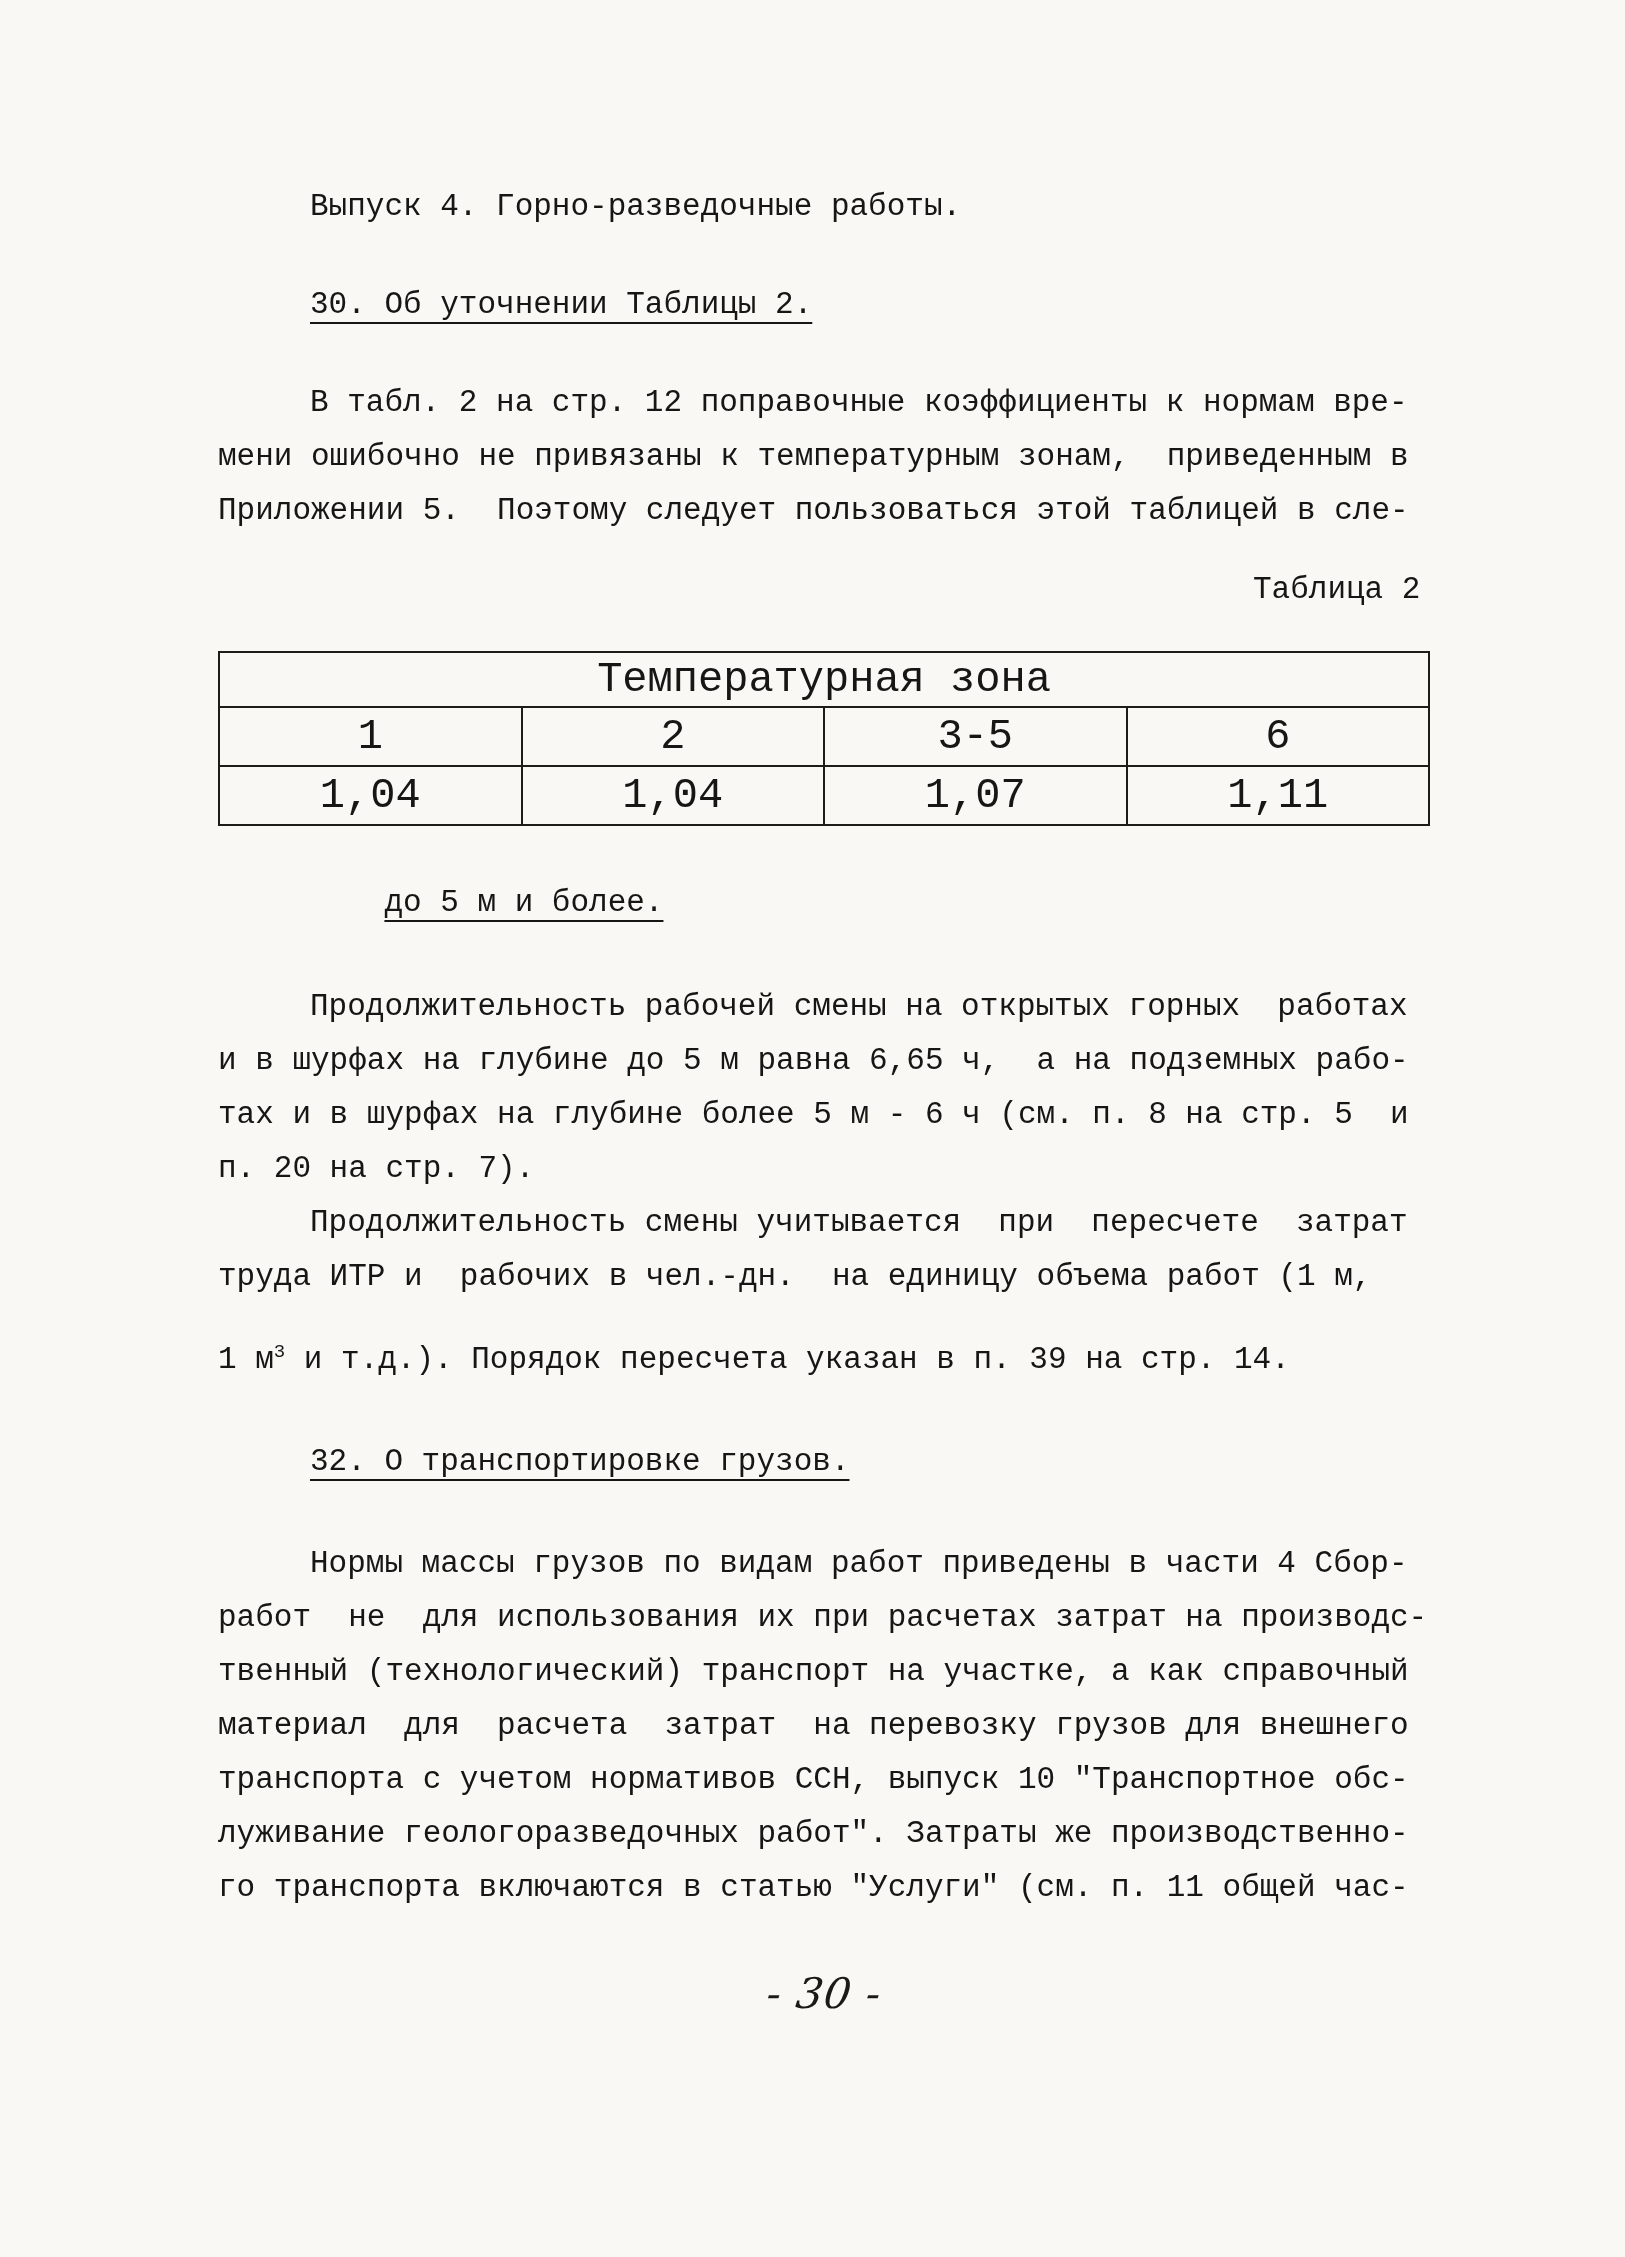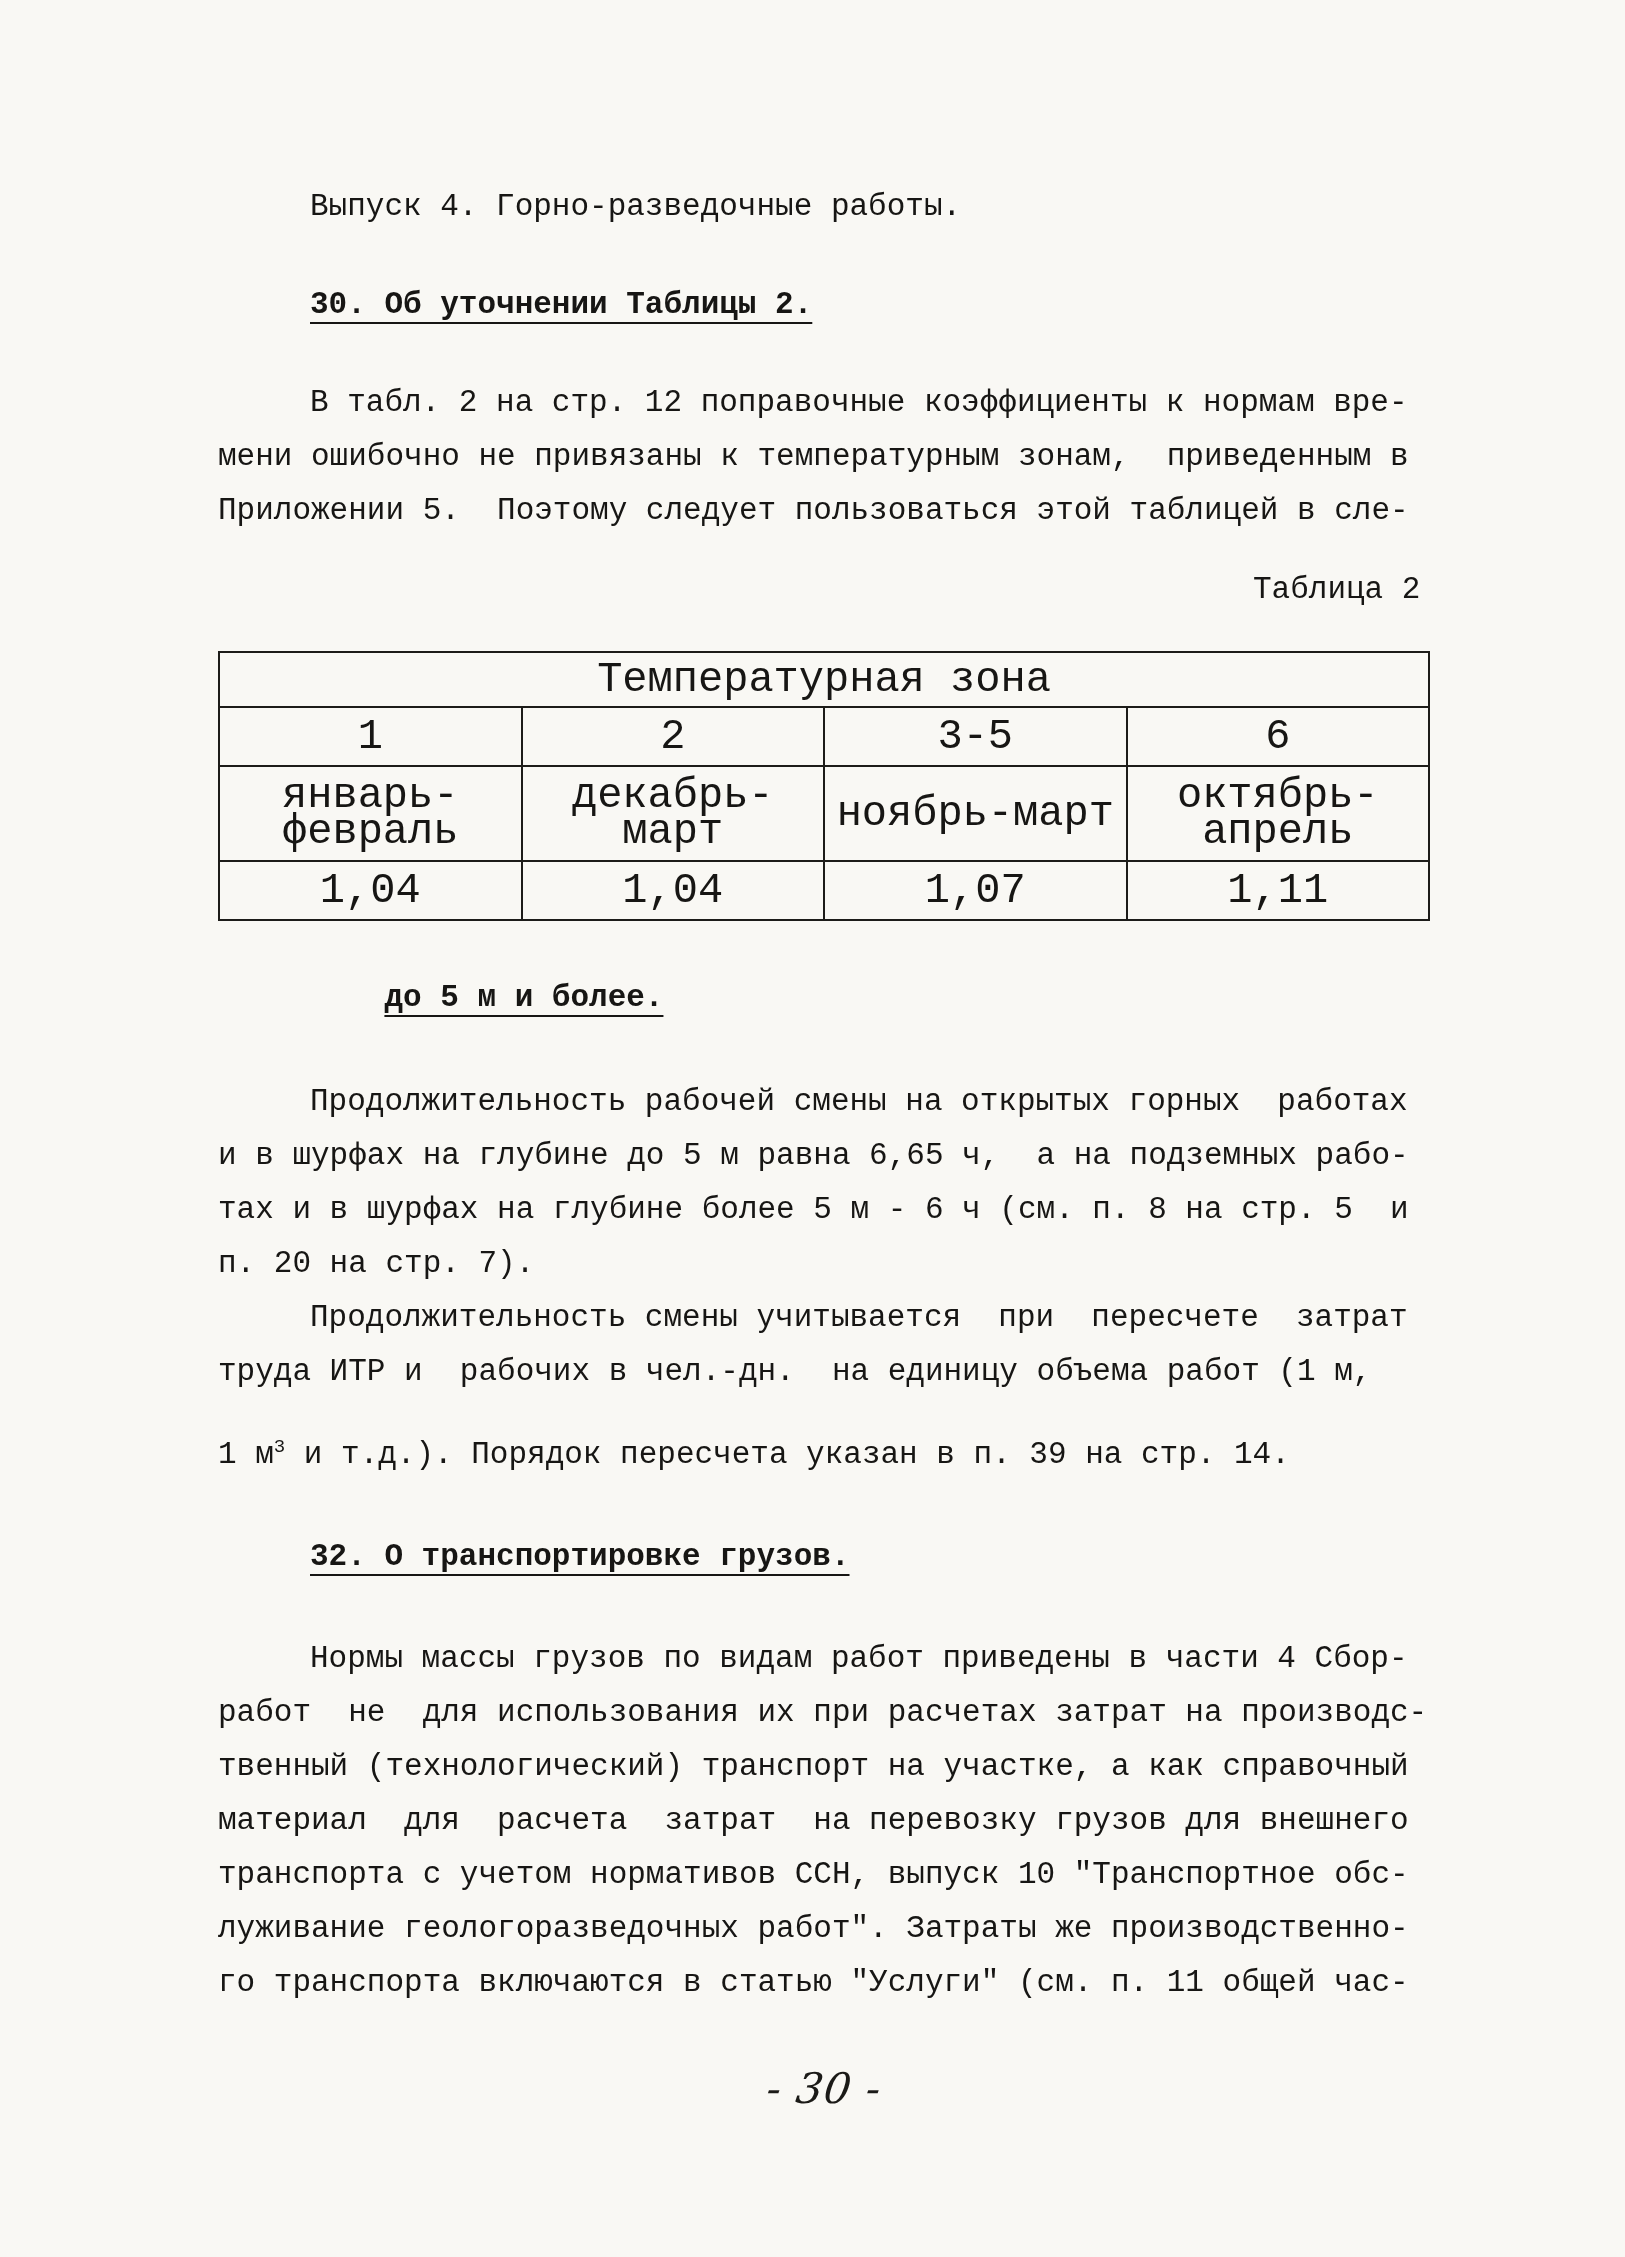--- a/index.html
+++ b/index.html
@@ -31,21 +31,20 @@
 
   .indent, .first {
     padding-left: 92px;
   }
 
   .heading { margin-left: 92px; }
   .heading .line {
     text-decoration: underline;
     text-decoration-thickness: 2.4px;
     text-underline-offset: 8.6px;
-    font-weight: bold;
   }
   .heading-cont { padding-left: 4ch; }
 
   .caption {
     text-align: right;
     margin-top: 25px;
     padding-right: 9.6px;
   }
 
   .sec30-h { margin-top: 44px; }
@@ -115,26 +114,20 @@
       <tr>
         <td colspan="4" class="t-title">Температурная зона</td>
       </tr>
       <tr>
         <td>1</td>
         <td>2</td>
         <td>3-5</td>
         <td>6</td>
       </tr>
       <tr>
-        <td>январь-февраль</td>
-        <td>декабрь-март</td>
-        <td>ноябрь-март</td>
-        <td>октябрь-апрель</td>
-      </tr>
-      <tr>
         <td>1,04</td>
         <td>1,04</td>
         <td>1,07</td>
         <td>1,11</td>
       </tr>
     </tbody>
   </table>
 
   <div class="heading sec31-h">
     <div class="line heading-cont">до 5 м и более.</div>

